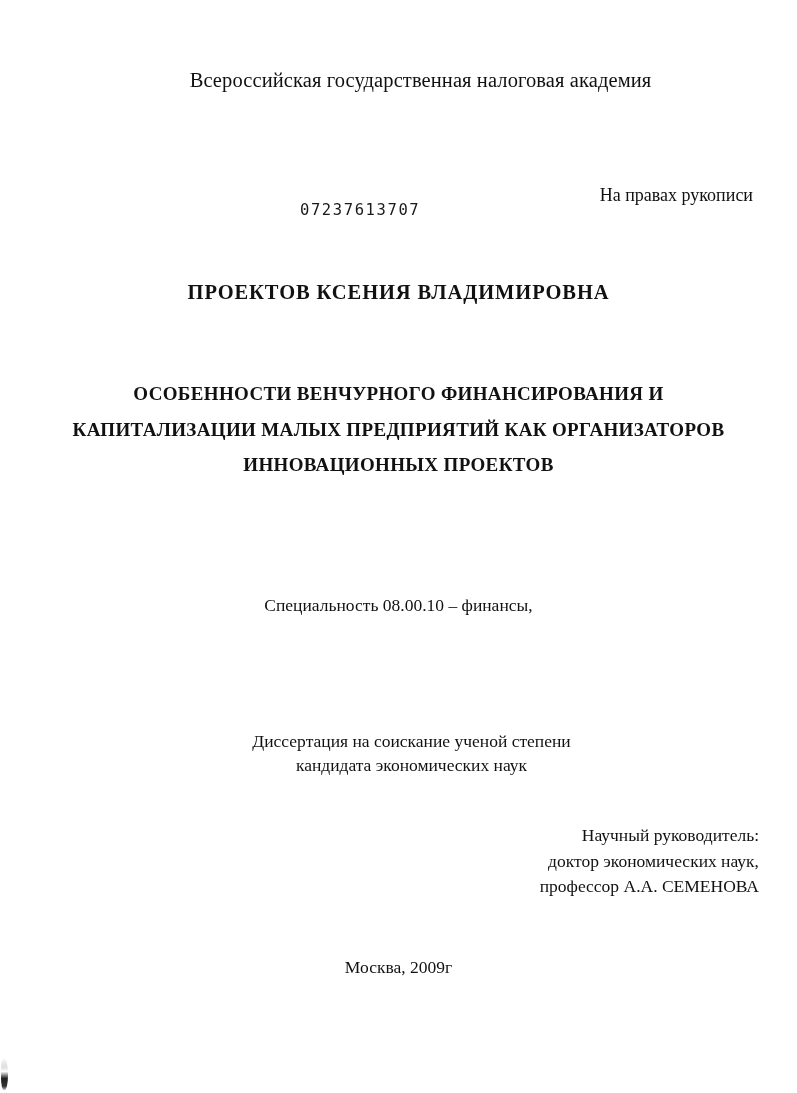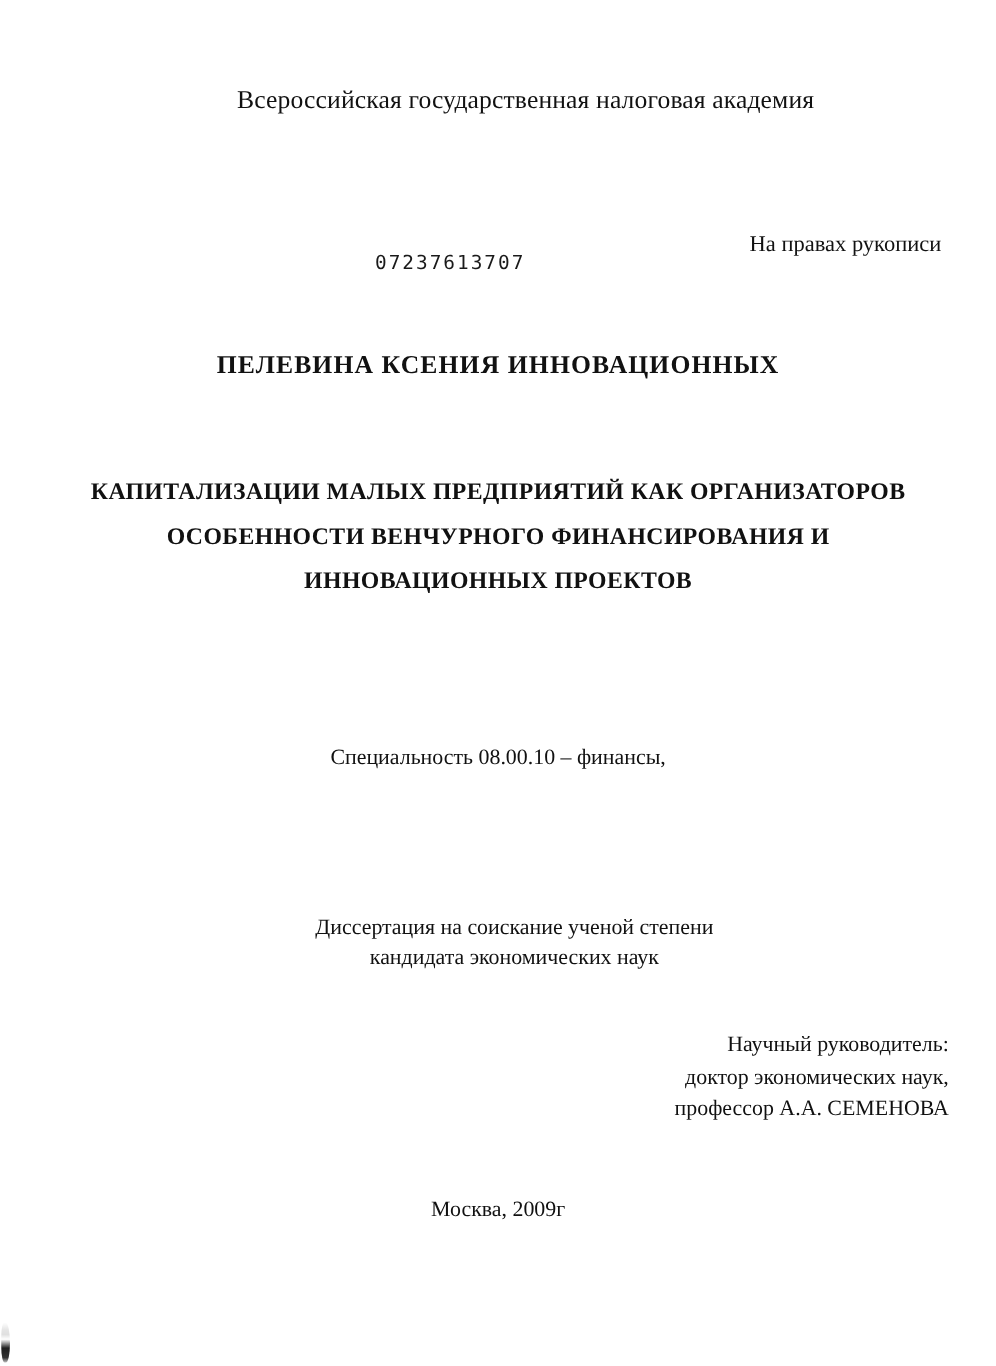--- a/index.html
+++ b/index.html
@@ -157,25 +157,25 @@
 <div class="page">
 
   <div class="blk institution">
     <span class="ln">Всероссийская государственная налоговая академия</span>
   </div>
 
   <div class="blk manuscript-note">На правах рукописи</div>
 
   <div class="blk catalog-number">07237613707</div>
 
-  <div class="blk author">ПЕЛЕВИНА КСЕНИЯ ИННОВАЦИОННЫХ</div>
+  <div class="blk author">ПРОЕКТОВ КСЕНИЯ ВЛАДИМИРОВНА</div>
 
   <div class="blk title">
+    <span class="ln">ОСОБЕННОСТИ ВЕНЧУРНОГО ФИНАНСИРОВАНИЯ И</span>
     <span class="ln">КАПИТАЛИЗАЦИИ МАЛЫХ ПРЕДПРИЯТИЙ КАК ОРГАНИЗАТОРОВ</span>
-    <span class="ln">ОСОБЕННОСТИ ВЕНЧУРНОГО ФИНАНСИРОВАНИЯ И</span>
     <span class="ln">ИННОВАЦИОННЫХ ПРОЕКТОВ</span>
   </div>
 
   <div class="blk speciality">
     <span class="ln">Специальность 08.00.10 – финансы,</span>
   </div>
 
   <div class="blk degree">
     <span class="ln">Диссертация на соискание ученой степени</span>
     <span class="ln">кандидата экономических наук</span>

